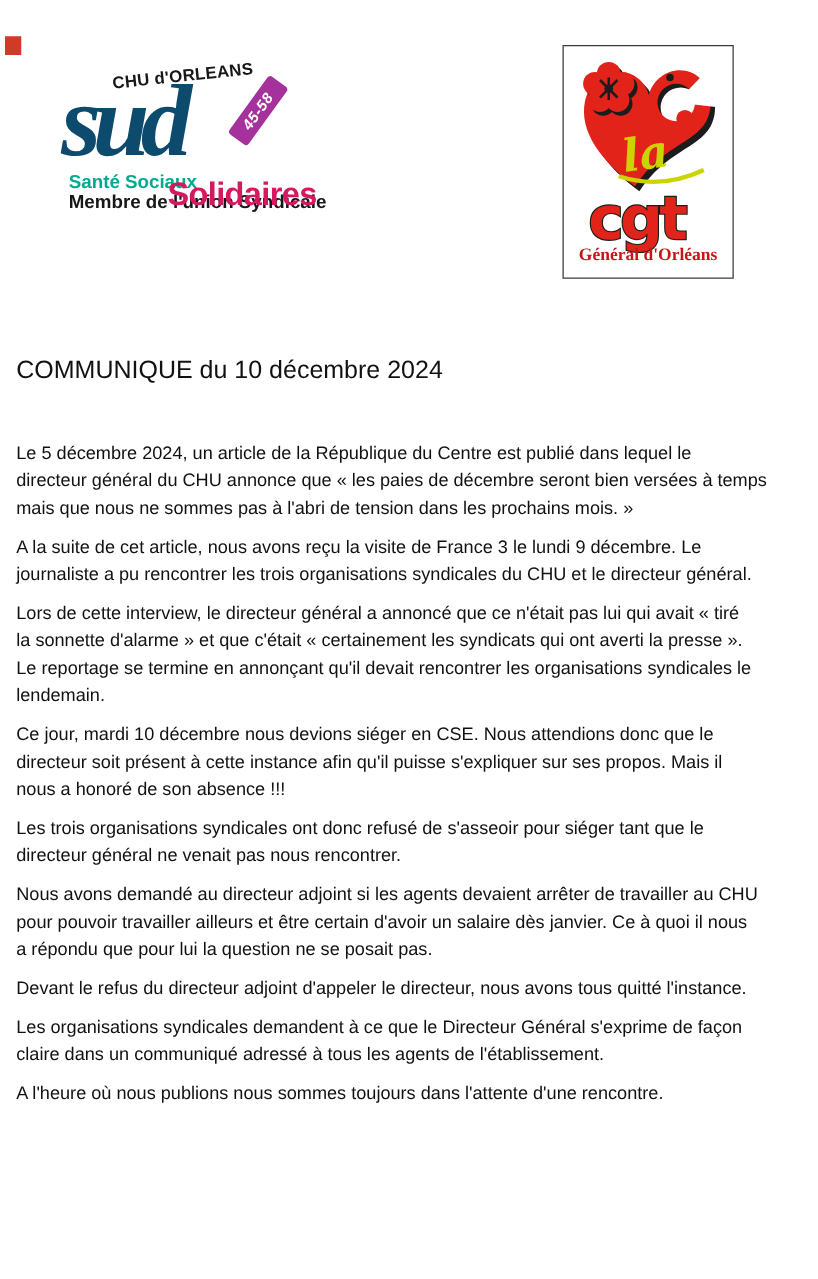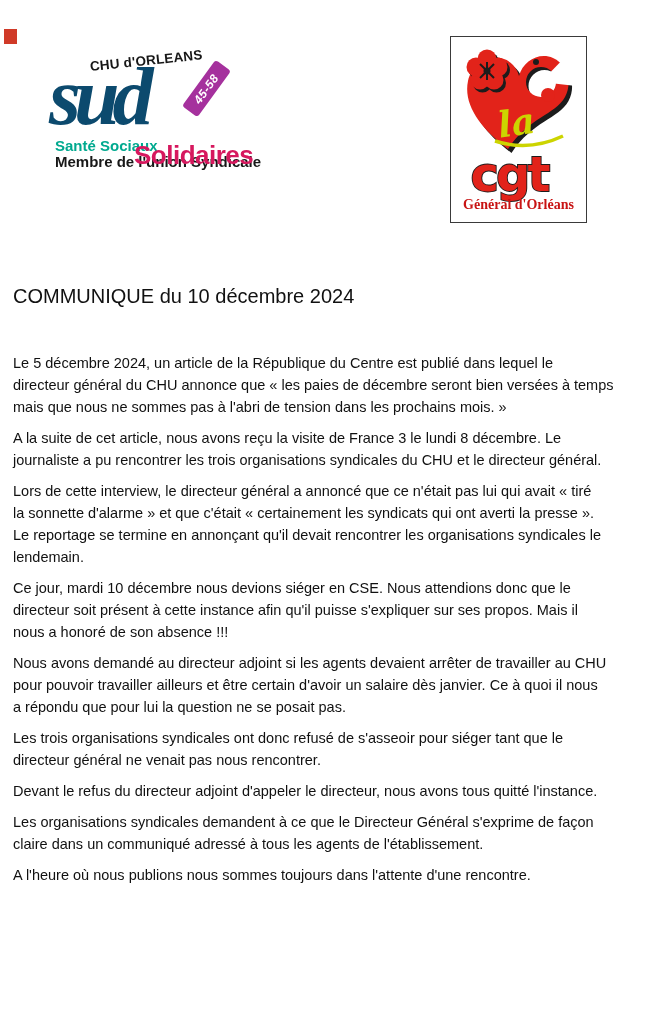--- a/index.html
+++ b/index.html
@@ -155,33 +155,33 @@
     </svg>
     <div class="cgt-caption">Général d'Orléans</div>
   </div>
 
   <div class="doc-title">COMMUNIQUE du 10 décembre 2024</div>
 
   <div class="doc-body">
       <p class="para">Le 5 décembre 2024, un article de la République du Centre est publié dans lequel le
 directeur général du CHU annonce que « les paies de décembre seront bien versées à temps
 mais que nous ne sommes pas à l'abri de tension dans les prochains mois. »</p>
-      <p class="para">A la suite de cet article, nous avons reçu la visite de France 3 le lundi 8 décembre. Le
+      <p class="para">A la suite de cet article, nous avons reçu la visite de France 3 le lundi 9 décembre. Le
 journaliste a pu rencontrer les trois organisations syndicales du CHU et le directeur général.</p>
       <p class="para">Lors de cette interview, le directeur général a annoncé que ce n'était pas lui qui avait « tiré
 la sonnette d'alarme » et que c'était « certainement les syndicats qui ont averti la presse ».
 Le reportage se termine en annonçant qu'il devait rencontrer les organisations syndicales le
 lendemain.</p>
       <p class="para">Ce jour, mardi 10 décembre nous devions siéger en CSE. Nous attendions donc que le
 directeur soit présent à cette instance afin qu'il puisse s'expliquer sur ses propos. Mais il
 nous a honoré de son absence !!!</p>
+      <p class="para">Les trois organisations syndicales ont donc refusé de s'asseoir pour siéger tant que le
+directeur général ne venait pas nous rencontrer.</p>
       <p class="para">Nous avons demandé au directeur adjoint si les agents devaient arrêter de travailler au CHU
 pour pouvoir travailler ailleurs et être certain d'avoir un salaire dès janvier. Ce à quoi il nous
 a répondu que pour lui la question ne se posait pas.</p>
-      <p class="para">Les trois organisations syndicales ont donc refusé de s'asseoir pour siéger tant que le
-directeur général ne venait pas nous rencontrer.</p>
       <p class="para">Devant le refus du directeur adjoint d'appeler le directeur, nous avons tous quitté l'instance.</p>
       <p class="para">Les organisations syndicales demandent à ce que le Directeur Général s'exprime de façon
 claire dans un communiqué adressé à tous les agents de l'établissement.</p>
       <p class="para">A l'heure où nous publions nous sommes toujours dans l'attente d'une rencontre.</p>
     </div>
 
 </div>
 
 </body></html>

